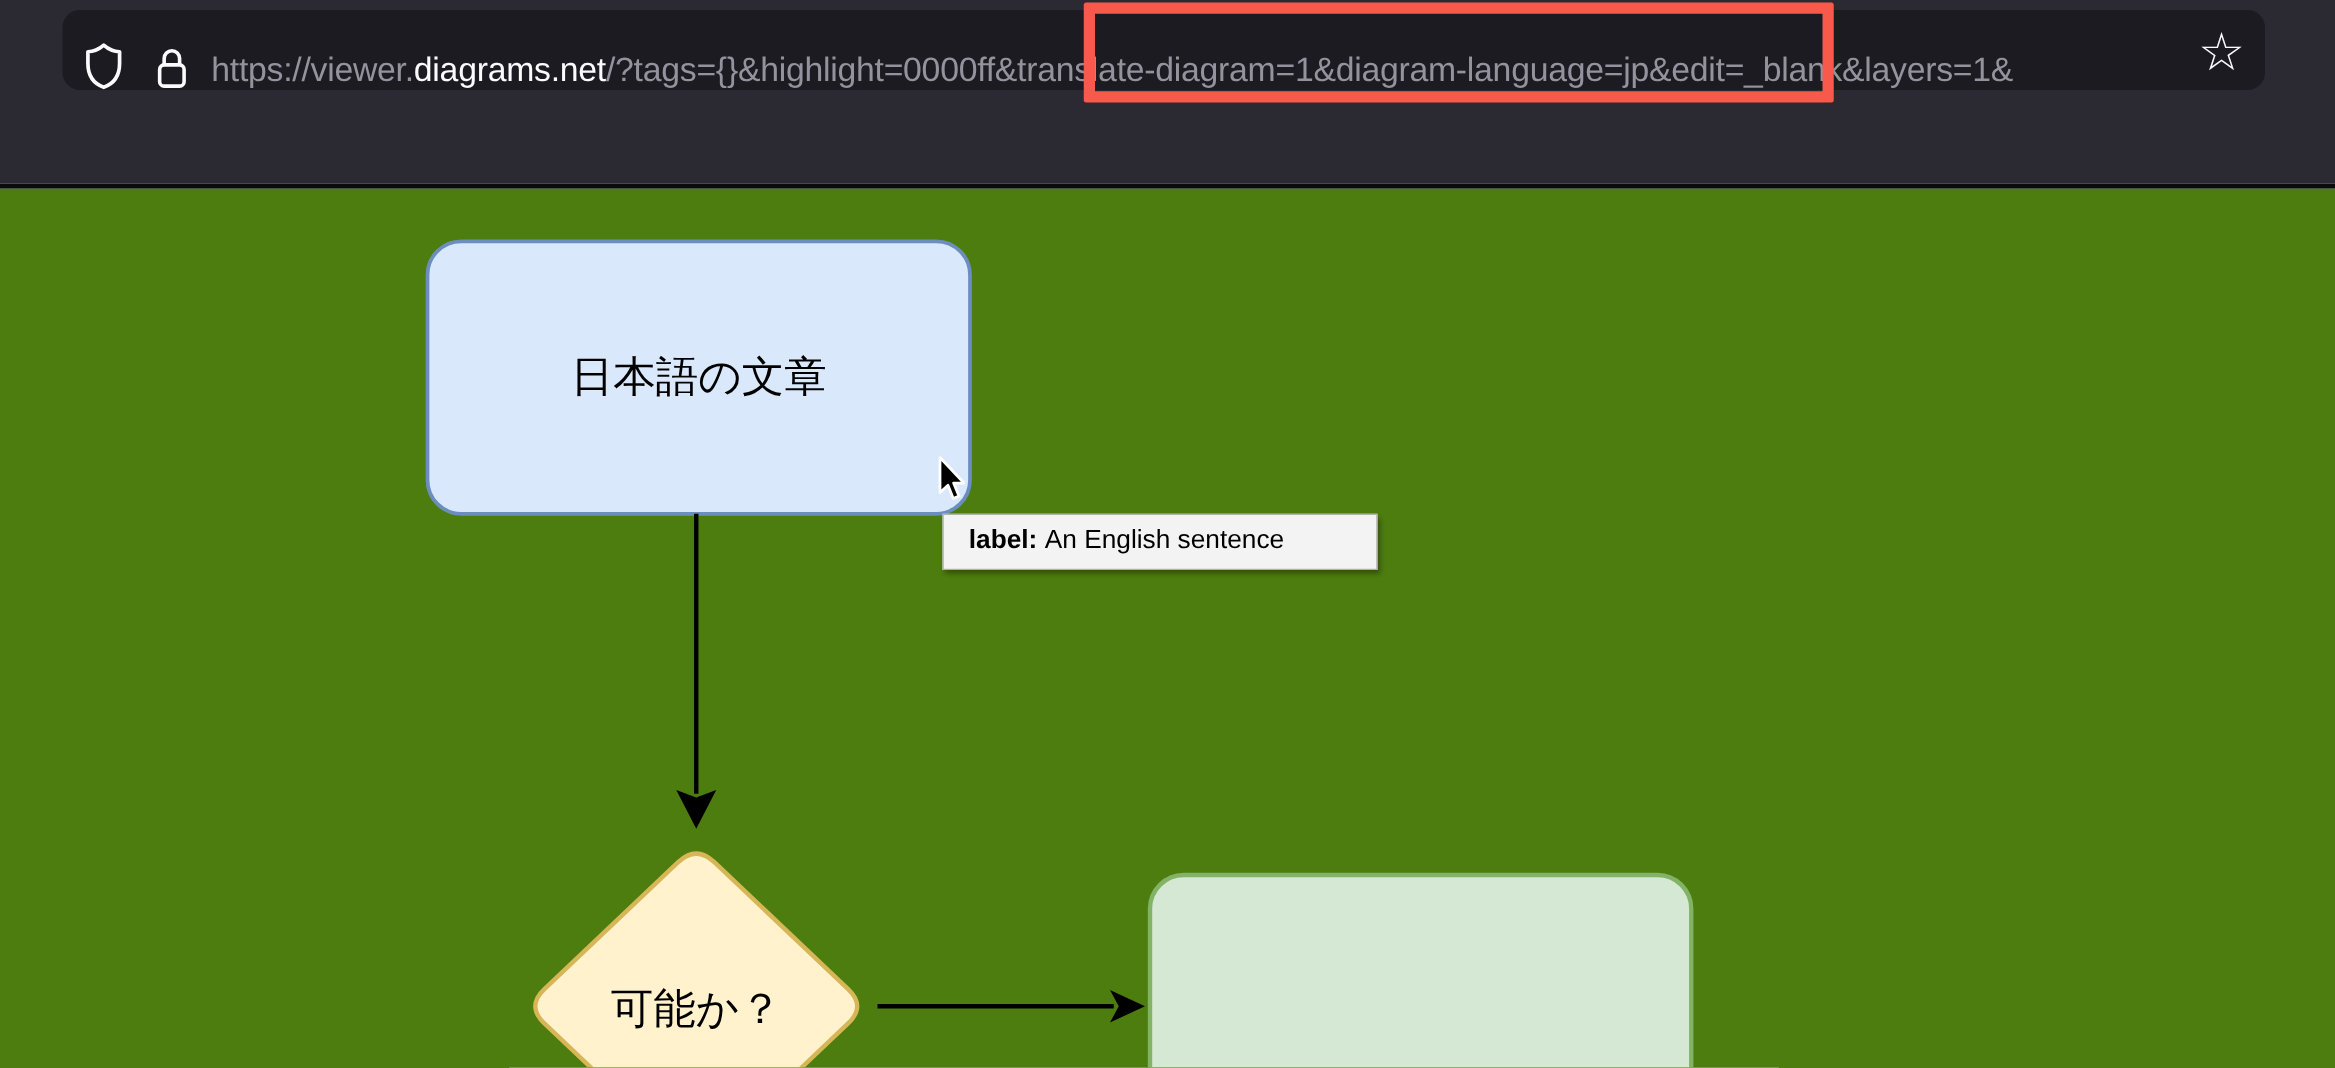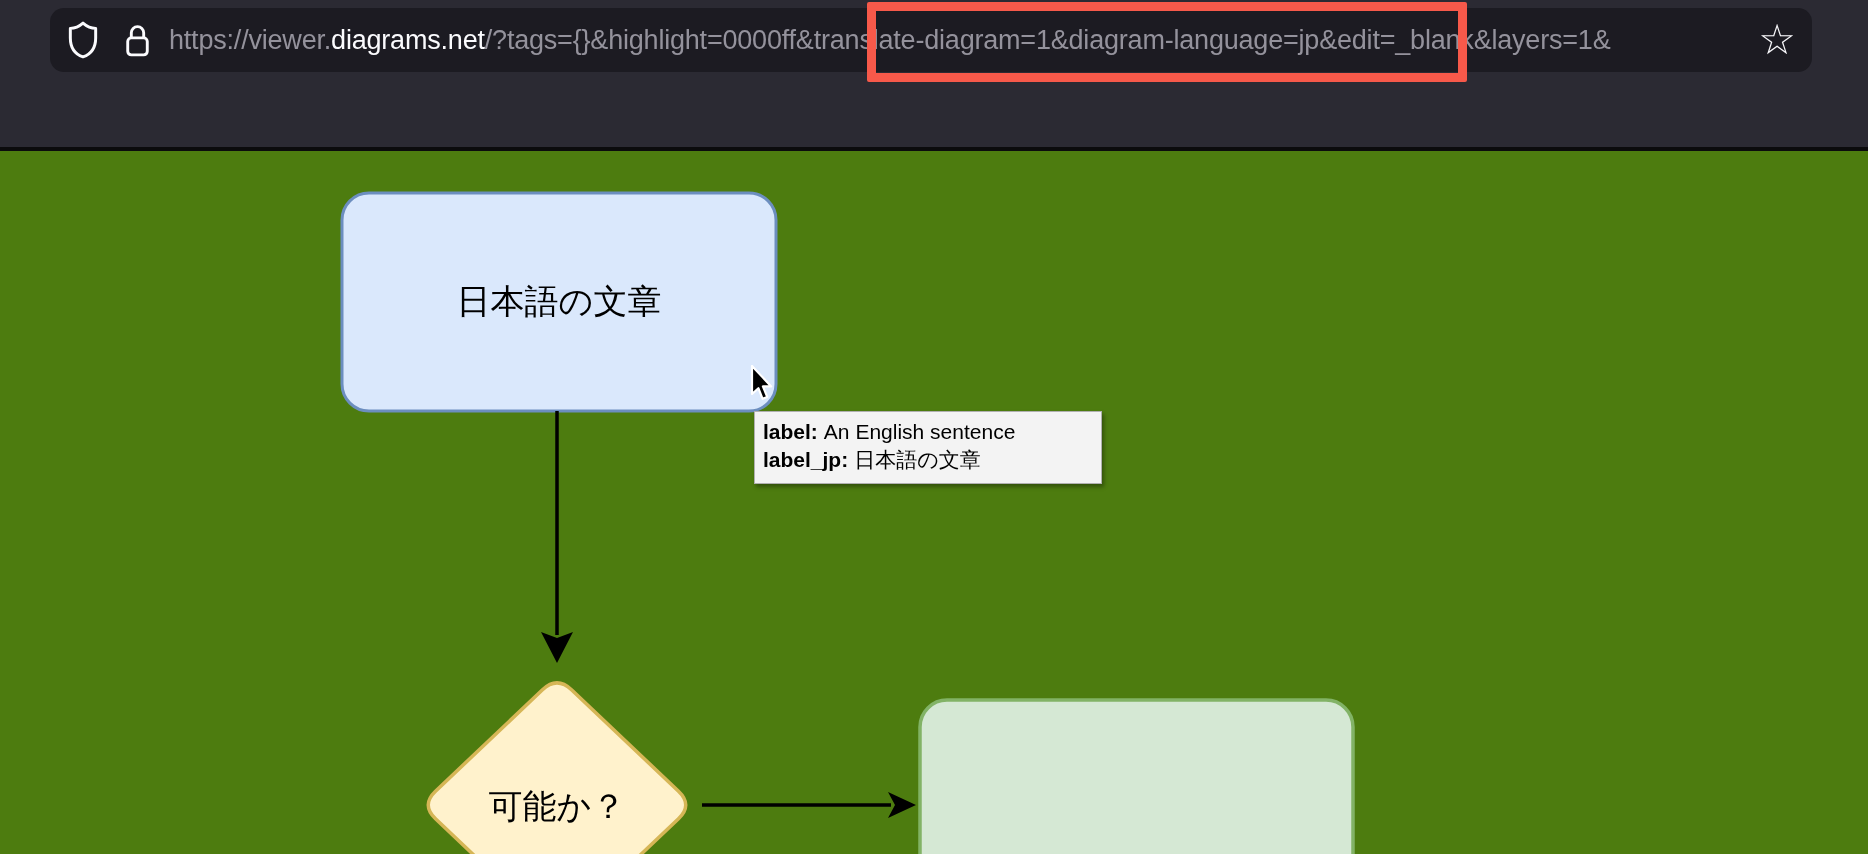--- a/index.html
+++ b/index.html
@@ -2,21 +2,21 @@
 <html><head>
 <meta charset="utf-8">
 <style>
   html,body{margin:0;padding:0}
   body{width:1868px;height:854px;position:relative;overflow:hidden;background:#ffffff;
        font-family:"Liberation Sans",sans-serif}
 
   
   .toolbar{position:absolute;left:0;top:0;width:1868px;height:147px;background:#2b2a33}
   .urlfield{position:absolute;left:50px;top:8px;width:1762px;height:64px;background:#1c1b22;
-            border-radius:14px;display:flex;align-items:center}
+            border-radius:14px;display:flex;align-items:flex-end}
   .icon-svg{flex:0 0 auto;display:block}
   .shield{margin-left:18px}
   .lock{margin-left:26px}
   .urltext{margin-left:18px;flex:1 1 auto;font-size:27px;letter-spacing:-0.2px;color:#94929c;
            white-space:nowrap;overflow:hidden}
   .urltext .domain{color:#fbfbfe}
   .url-fade{position:absolute;right:66px;top:4px;bottom:4px;width:120px;
             background:linear-gradient(90deg,rgba(28,27,34,0),#1c1b22 72%)}
   .star{position:relative;flex:0 0 auto;margin:0 16px 0 6px;font-size:42px;line-height:60px;
         color:#fbfbfe;cursor:default;user-select:none}
@@ -27,21 +27,21 @@
               border:9px solid #f7594a;box-sizing:border-box;z-index:50;border-radius:2px}
 
   
   .page{position:absolute;left:0;top:151px;width:1868px;height:703px;background:#4d7c0f;overflow:hidden}
   .diagram{position:absolute;left:0;top:0}
   .node-label{position:absolute;transform:translate(-50%,-50%);font-size:34px;color:#000;
               white-space:nowrap;z-index:5}
 
   .tooltip{position:absolute;left:754px;top:260px;width:348px;box-sizing:border-box;
            background:#f3f3f3;border:1px solid #b0b0b0;box-shadow:2px 3px 4px rgba(0,0,0,.35);
-           padding:6px 12px 9px 8px;font-size:21px;line-height:28px;color:#000;z-index:10}
+           padding:6px 12px 9px 20px;font-size:21px;line-height:28px;color:#000;z-index:10}
   .tt-key{font-weight:bold;margin-right:6px}
 
   .cursor{position:absolute;left:749px;top:214px;z-index:20}
 </style>
 </head>
 <body>
 
 <div class="toolbar">
   <div class="urlfield">
 
@@ -82,19 +82,18 @@
     <path d="M916,654 L888,641 L895,654 L888,667 Z" fill="#000000"></path>
 
     <rect x="920" y="549" width="433" height="300" rx="27" stroke-width="3.5" fill="#d5e8d4" stroke="#82b366"></rect>
   </svg>
 
   <div class="node-label" style="left:559px;top:151px">日本語の文章</div>
   <div class="node-label" style="left:557px;top:656px">可能か？</div>
 
   <div class="tooltip">
     <div class="tt-row"><span class="tt-key">label:</span><span>An English sentence</span></div>
-    <div class="tt-row"><span class="tt-key">label_jp:</span><span>日本語の文章</span></div>
   </div>
 
   <svg class="cursor" width="26" height="40" viewBox="0 0 26 40">
     <path d="M3,1 L3,29 L9.4,23.2 L13.6,33.8 L18.2,31.9 L13.9,21.4 L22.2,21.4 Z" fill="#000000" stroke="#ffffff" stroke-width="2.2" stroke-linejoin="round"></path>
   </svg>
 </div>
 
 </body></html>

